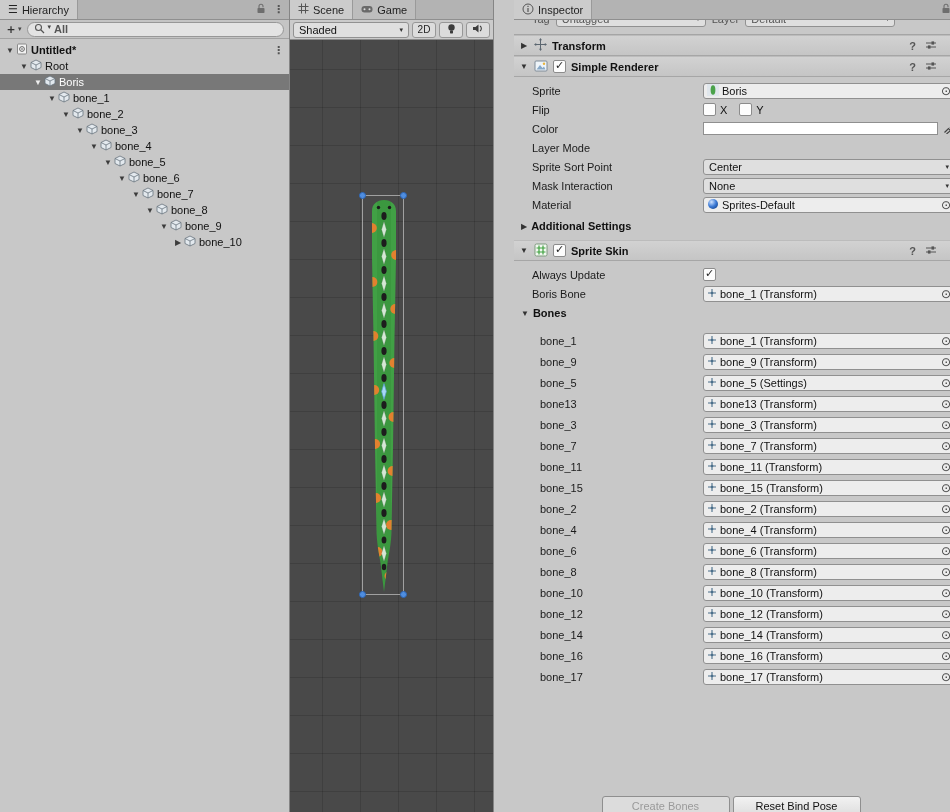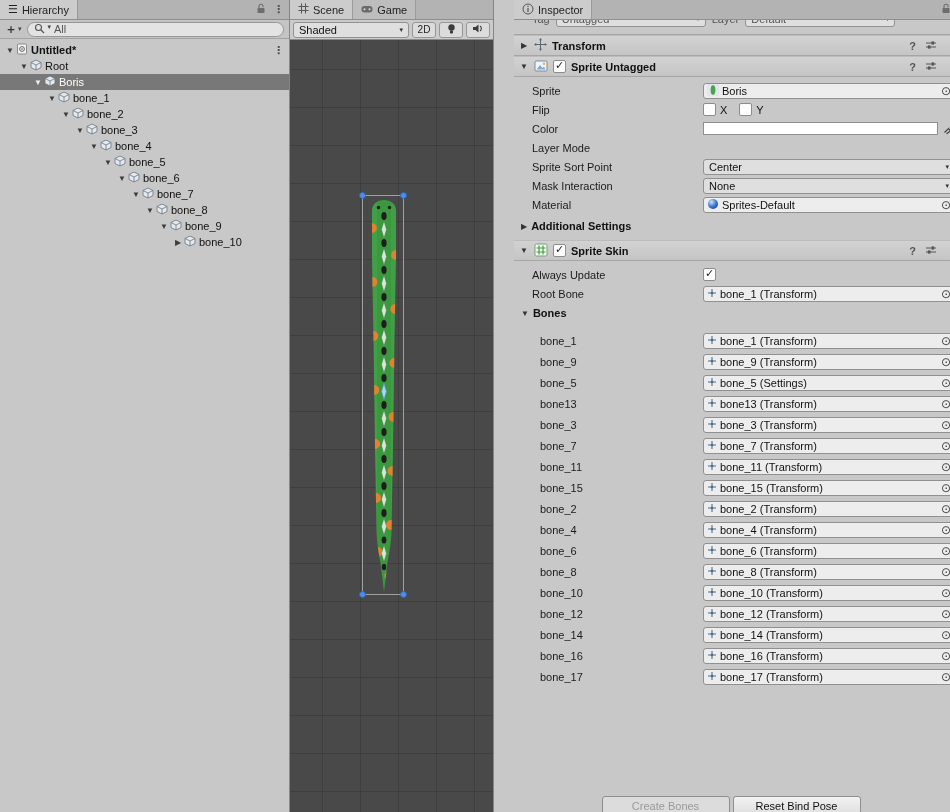--- a/index.html
+++ b/index.html
@@ -20,21 +20,21 @@
   .tab.active { background:#cccccc; }
   .hdr-right { margin-left:auto; display:flex; align-items:center; gap:7px; padding-right:6px; color:#555; }
   .kebab { font-weight:bold; color:#555; font-size:11px; letter-spacing:-1px; }
 
   
   .h-toolbar { height:19px; background:#c4c4c4; border-bottom:1px solid #a3a3a3;
                display:flex; align-items:center; gap:5px; padding:0 5px; }
   .plus-btn { font-weight:bold; font-size:12px; color:#333; display:flex; align-items:center; gap:1px; }
   .mini-arrow { font-size:7px; color:#444; }
   .search-pill { flex:1; height:15px; background:#e3e3e3; border:1px solid #979797; border-radius:8px;
-                 display:flex; align-items:flex-start; gap:3px; padding:0 6px; color:#555; }
+                 display:flex; align-items:flex-start; gap:3px; padding:0 6px; color:#555;font-weight:bold; }
   .tree { padding-top:3px; }
   .h-row { height:16px; display:flex; align-items:center; white-space:nowrap; }
   .h-row .foldout { width:12px; text-align:center; font-size:8px; color:#3c3c3c; flex:none; }
   .h-label { margin-left:3px; }
   .h-row.selected { background:#787878; color:#fff; }
   .h-row.selected .foldout { color:#eee; }
   .scene-row { font-weight:bold; }
   .scene-row .row-kebab { margin-left:auto; margin-right:6px; }
   .obj-icon { flex:none; }
   .indent { flex:none; display:inline-block; }
@@ -416,21 +416,21 @@
       </div>
 
       <div class="comp-header">
         <span class="foldout">▼</span>
         <span><svg width="14" height="14" viewBox="0 0 14 14">
               <rect x="1" y="2" width="12" height="10" rx="1" fill="#eef4f9" stroke="#7e8b98"></rect>
               <polygon points="2.5,10.5 6,6 8.5,9 10,7.5 11.5,10.5" fill="#86a8c8"></polygon>
               <circle cx="10" cy="4.8" r="1.2" fill="#e8b33a"></circle>
             </svg></span>
         <span class="cb checked"></span>
-        <span>Sprite Untagged</span>
+        <span>Simple Renderer</span>
         <span class="hdr-icons">
           <span class="help-ic">?</span>
           <span><svg width="12" height="12" viewBox="0 0 12 12">
                 <path d="M1 4 H11 M1 8 H11" stroke="#555" stroke-width="1"></path>
                 <rect x="6.5" y="2.4" width="2.6" height="3.2" fill="#555"></rect>
                 <rect x="2.9" y="6.4" width="2.6" height="3.2" fill="#555"></rect>
               </svg></span>
           <span class="kebab">⋮</span>
         </span>
       </div>
@@ -527,21 +527,21 @@
           <span class="kebab">⋮</span>
         </span>
       </div>
 
       <div style="padding:3px 0 0 0">
         <div class="insp-row">
           <span class="insp-label">Always Update</span>
           <span class="cb checked"></span>
         </div>
         <div class="insp-row">
-          <span class="insp-label">Root Bone</span>
+          <span class="insp-label">Boris Bone</span>
           <div class="obj-field">
             <span><svg width="10" height="10" viewBox="0 0 10 10">
                   <path d="M5 1 V9 M1 5 H9" stroke="#4a6e8a" stroke-width="1.1"></path>
                   <circle cx="5" cy="5" r="1.3" fill="#4a6e8a"></circle>
                 </svg></span>
             <span>bone_1 (Transform)</span>
             <span class="obj-picker">⊙</span>
           </div>
         </div>
       </div>

